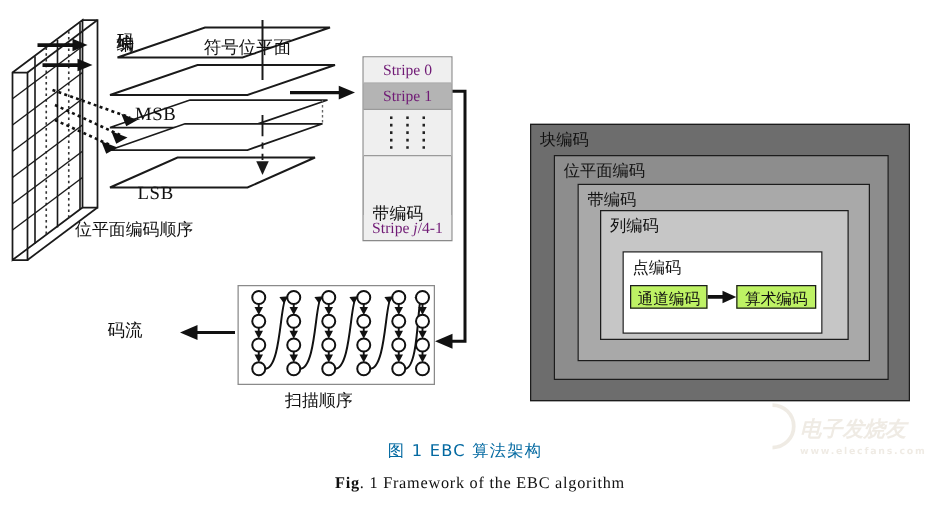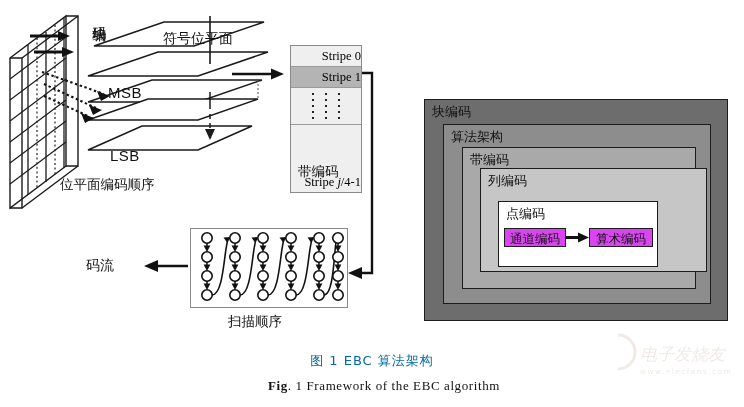--- a/index.html
+++ b/index.html
@@ -20,21 +20,21 @@
   .abs { position: absolute; }
 
   
   .cn {
     font-family: "DejaVu Sans", "Liberation Sans", sans-serif;
     color: #111111;
     white-space: nowrap;
     line-height: 1.05;
   }
   .en {
-    font-family: Liberation Sans, sans-serif;
+    font-family: Liberation Serif, serif;
     color: #111111;
     white-space: nowrap;
   }
 
   
   #left-grid { left: 8px; top: 14px; width: 86px; height: 198px; }
 
   
   #planes { left: 86px; top: 14px; width: 190px; height: 165px; }
 
@@ -52,24 +52,24 @@
   #stripe-box {
     left: 290px; top: 45px;
     width: 72px;
     border: 1px solid #8a8a8a;
     background: #efefef;
     box-sizing: border-box;
   }
   .stripe-row {
     height: 20px;
     line-height: 20px;
-    text-align: right;
+    text-align: center;
     font-family: "Liberation Serif", "DejaVu Serif", serif;
     font-size: 12.5px;
-    color: #000000;
+    color: #701a75;
     border-bottom: 1px solid #9a9a9a;
     background: #efefef;
     white-space: nowrap;
   }
   .stripe-row.sel { background: #b4b4b4; }
   .stripe-row.last { border-bottom: none; margin-top: 47px; }
   .stripe-dots {
     height: 36px;
     background: #efefef;
     border-bottom: 1px solid #9a9a9a;
@@ -112,21 +112,21 @@
   }
   #nest-2 {
     left: 18px; top: 22px;
     width: 234px; height: 142px;
     background: #a9a9a9;
     border: 1px solid #1c1c1c;
     box-sizing: border-box;
   }
   #nest-3 {
     left: 17px; top: 20px;
-    width: 227px; height: 104px;
+    width: 199px; height: 104px;
     background: #c6c6c6;
     border: 1px solid #1c1c1c;
     box-sizing: border-box;
   }
   #nest-4 {
     left: 17px; top: 32px;
     width: 160px; height: 66px;
     background: #ffffff;
     border: 1px solid #1c1c1c;
     box-sizing: border-box;
@@ -137,21 +137,21 @@
     font-family: "DejaVu Sans", "Liberation Sans", sans-serif;
     font-size: 13px;
     color: #111111;
     white-space: nowrap;
   }
   .leaf-box {
     position: absolute;
     height: 19px;
     line-height: 19px;
     text-align: center;
-    background: #d946ef;
+    background: #bef264;
     border: 1.5px solid #1c1c1c;
     font-family: "DejaVu Sans", "Liberation Sans", sans-serif;
     font-size: 12.5px;
     color: #111111;
     box-sizing: border-box;
     white-space: nowrap;
   }
   #leaf-channel { left: 5px; top: 26px; width: 62px; }
   #leaf-arith  { left: 90px; top: 26px; width: 64px; }
 
@@ -170,23 +170,24 @@
     font-family: "Liberation Serif", "DejaVu Serif", serif;
     font-size: 13px;
     color: #111111;
     letter-spacing: 0.6px;
     margin-left: 12px;
   }
   #cap-en b { font-weight: bold; }
 
   
   #watermark {
-    left: 596px; top: 308px;
+    left: 596px; top: 297px;
     width: 148px; height: 70px;
     opacity: 0.13;
+    font-weight: bold;
   }
 </style>
 </head>
 <body>
 
 <div id="page">
 
   <div class="abs" id="left-grid">
     <svg width="86" height="198" viewBox="0 0 86 198">
 
@@ -425,21 +426,21 @@
     <g stroke="#111" fill="none" stroke-width="2.4">
       <path d="M188,266 L154,266"></path>
     </g>
     <polygon points="144,266 158,260 158,272" fill="#111"></polygon>
   </svg>
 
   <div class="abs" id="nest-0">
     <div class="nest-label">块编码</div>
 
     <div class="abs" id="nest-1">
-      <div class="nest-label">算法架构</div>
+      <div class="nest-label">位平面编码</div>
 
       <div class="abs" id="nest-2">
         <div class="nest-label">带编码</div>
 
         <div class="abs" id="nest-3">
           <div class="nest-label">列编码</div>
 
           <div class="abs" id="nest-4">
             <div class="nest-label">点编码</div>
 

